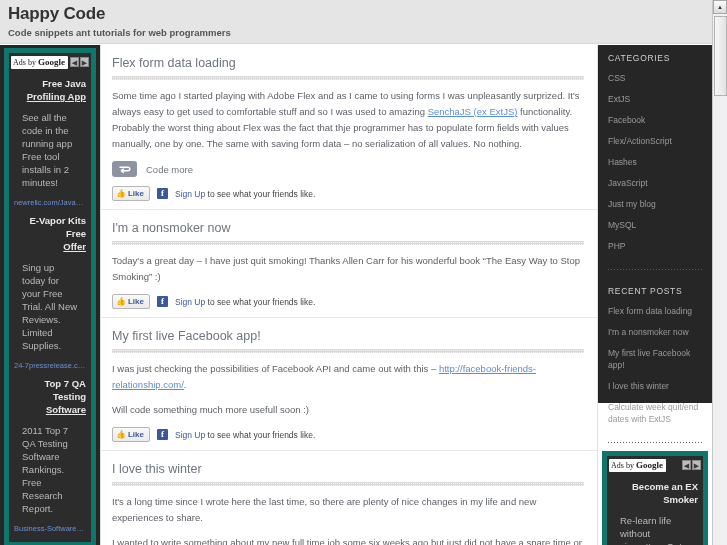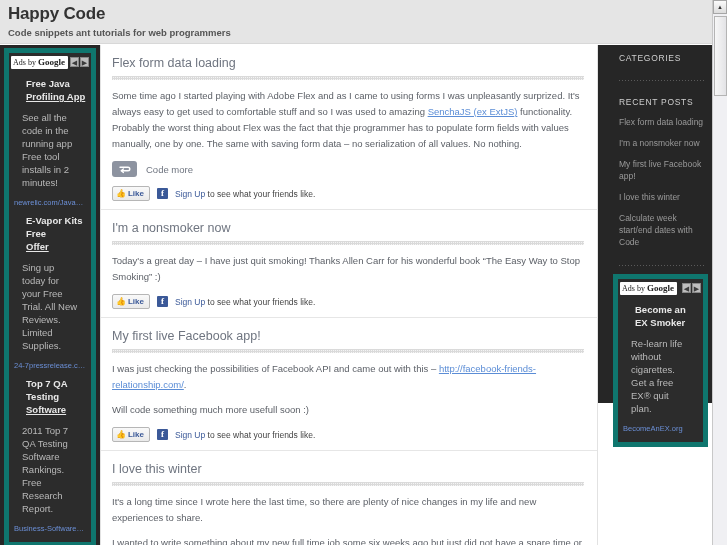--- a/index.html
+++ b/index.html
@@ -59,21 +59,20 @@
     height: 500px;
     background: #ffffff;
     overflow: hidden;
   }
   .col-right {
     position: absolute;
     left: 598px; top: 45px;
     width: 114px;
     height: 358px;
     background: #262626;
-    padding-left: 11px;
   }
   .main-edge-left {
     position: absolute;
     left: 100px; top: 45px;
     width: 1px; height: 500px;
     background: #e2e2e2;
   }
   .main-edge-right {
     position: absolute;
     left: 597px; top: 45px;
@@ -118,20 +117,21 @@
     text-align: center;
     border: 1px solid #888888;
   }
   .ad-item { padding: 4px 5px 2px 5px; }
   .ad-title {
     color: #e8e8e8;
     font-size: 9.5px;
     font-weight: bold;
     line-height: 13px;
     margin: 0 0 1px 12px;
+    text-align: right;
   }
   .ad-title .u { text-decoration: underline; }
   .ad-desc {
     color: #b9b9b9;
     font-size: 9.5px;
     line-height: 13px;
     margin: 8px;
   }
   .ad-url {
     color: #6b8fd6;
@@ -406,41 +406,70 @@
 
   </div>
 
   <div class="main-edge-left"></div>
   <div class="main-edge-right"></div>
 
   <div class="col-right">
 
     <div class="widget">
       <h3 class="widget-title">CATEGORIES</h3>
+      <ul>
+        <li>
+            <a href="#">CSS</a>
+          </li>
+        <li>
+            <a href="#">ExtJS</a>
+          </li>
+        <li>
+            <a href="#">Facebook</a>
+          </li>
+        <li>
+            <a href="#">Flex/ActionScript</a>
+          </li>
+        <li>
+            <a href="#">Hashes</a>
+          </li>
+        <li>
+            <a href="#">JavaScript</a>
+          </li>
+        <li>
+            <a href="#">Just my blog</a>
+          </li>
+        <li>
+            <a href="#">MySQL</a>
+          </li>
+        <li>
+            <a href="#">PHP</a>
+          </li>
+      </ul>
     </div>
 
     <div class="widget-sep"></div>
 
     <div class="widget">
       <h3 class="widget-title">RECENT POSTS</h3>
       <ul>
         <li>
             <a href="#">Flex form data loading</a>
           </li>
         <li>
             <a href="#">I'm a nonsmoker now</a>
           </li>
         <li>
             <a href="#">My first live Facebook app!</a>
           </li>
         <li>
             <a href="#">I love this winter</a>
           </li>
         <li>
-            <a href="#">Calculate week start/end dates with Code</a>
+            <a href="#">Calculate week quit/end dates with ExtJS</a>
           </li>
       </ul>
     </div>
 
     <div class="widget-sep"></div>
 
     <div class="ad-box">
       <div class="ad-header">
         <span class="ad-brand"><span>Ads by </span><b>Google</b></span>
         <span class="ad-nav">

